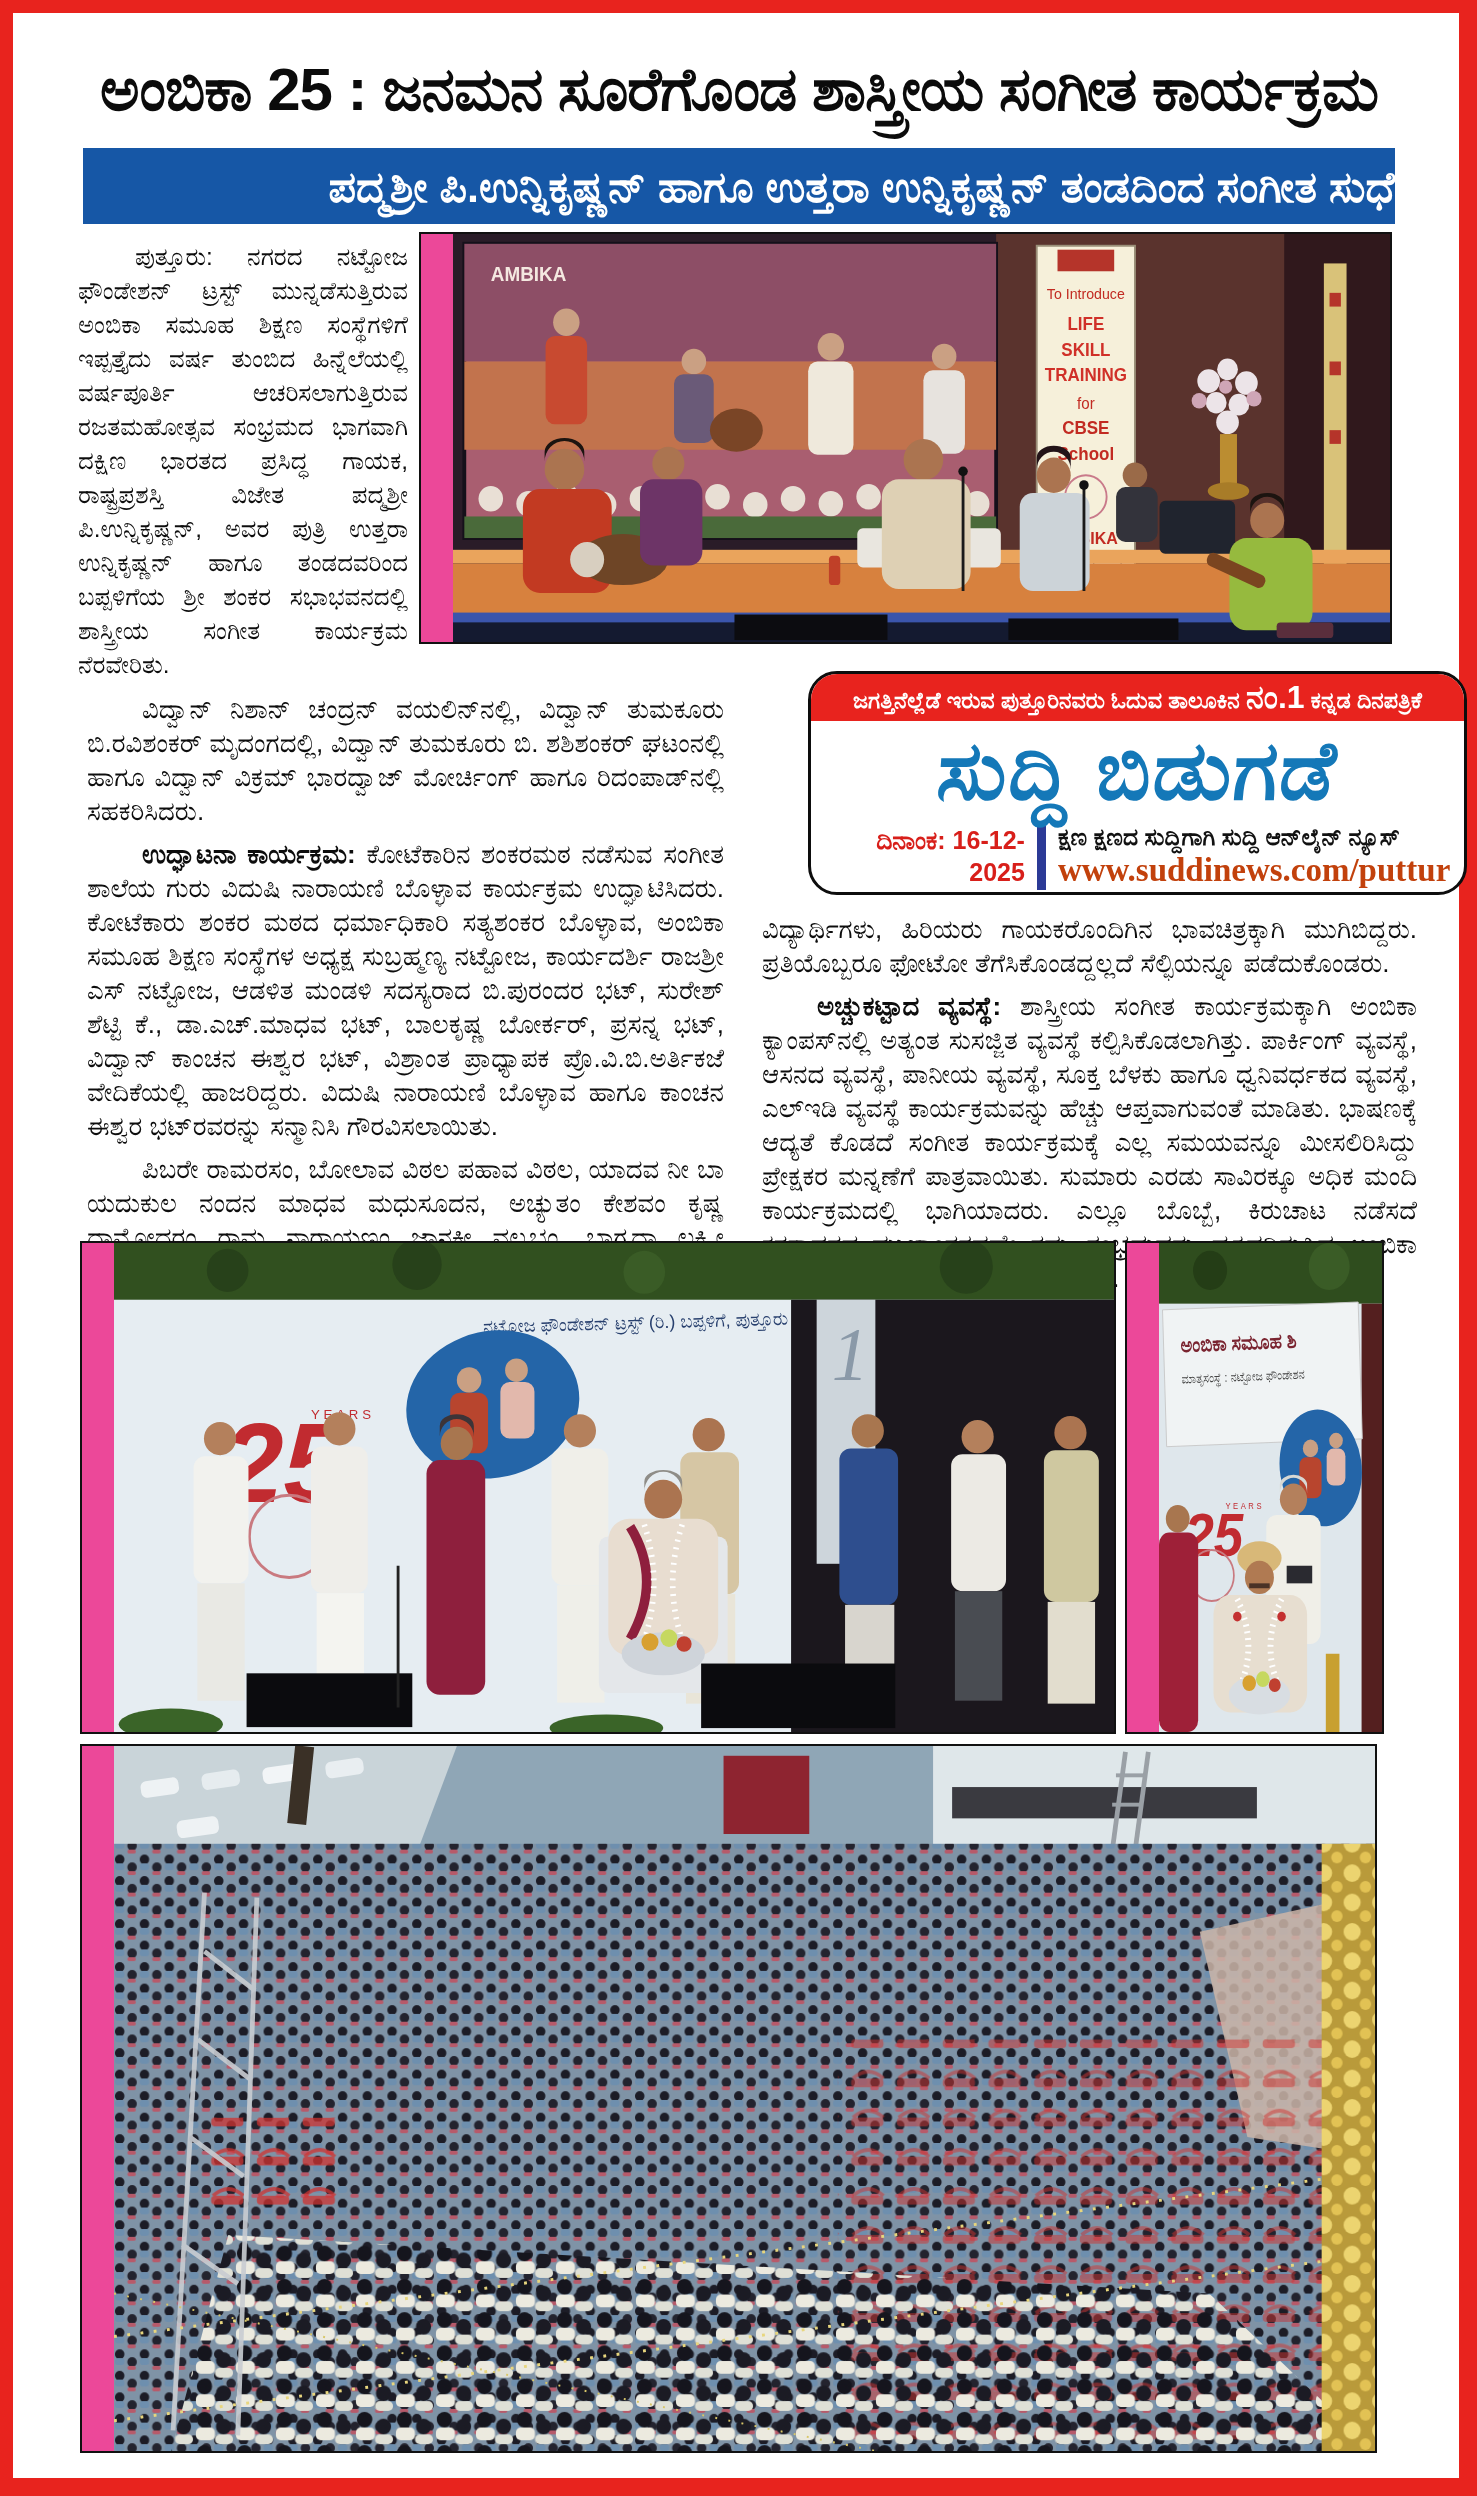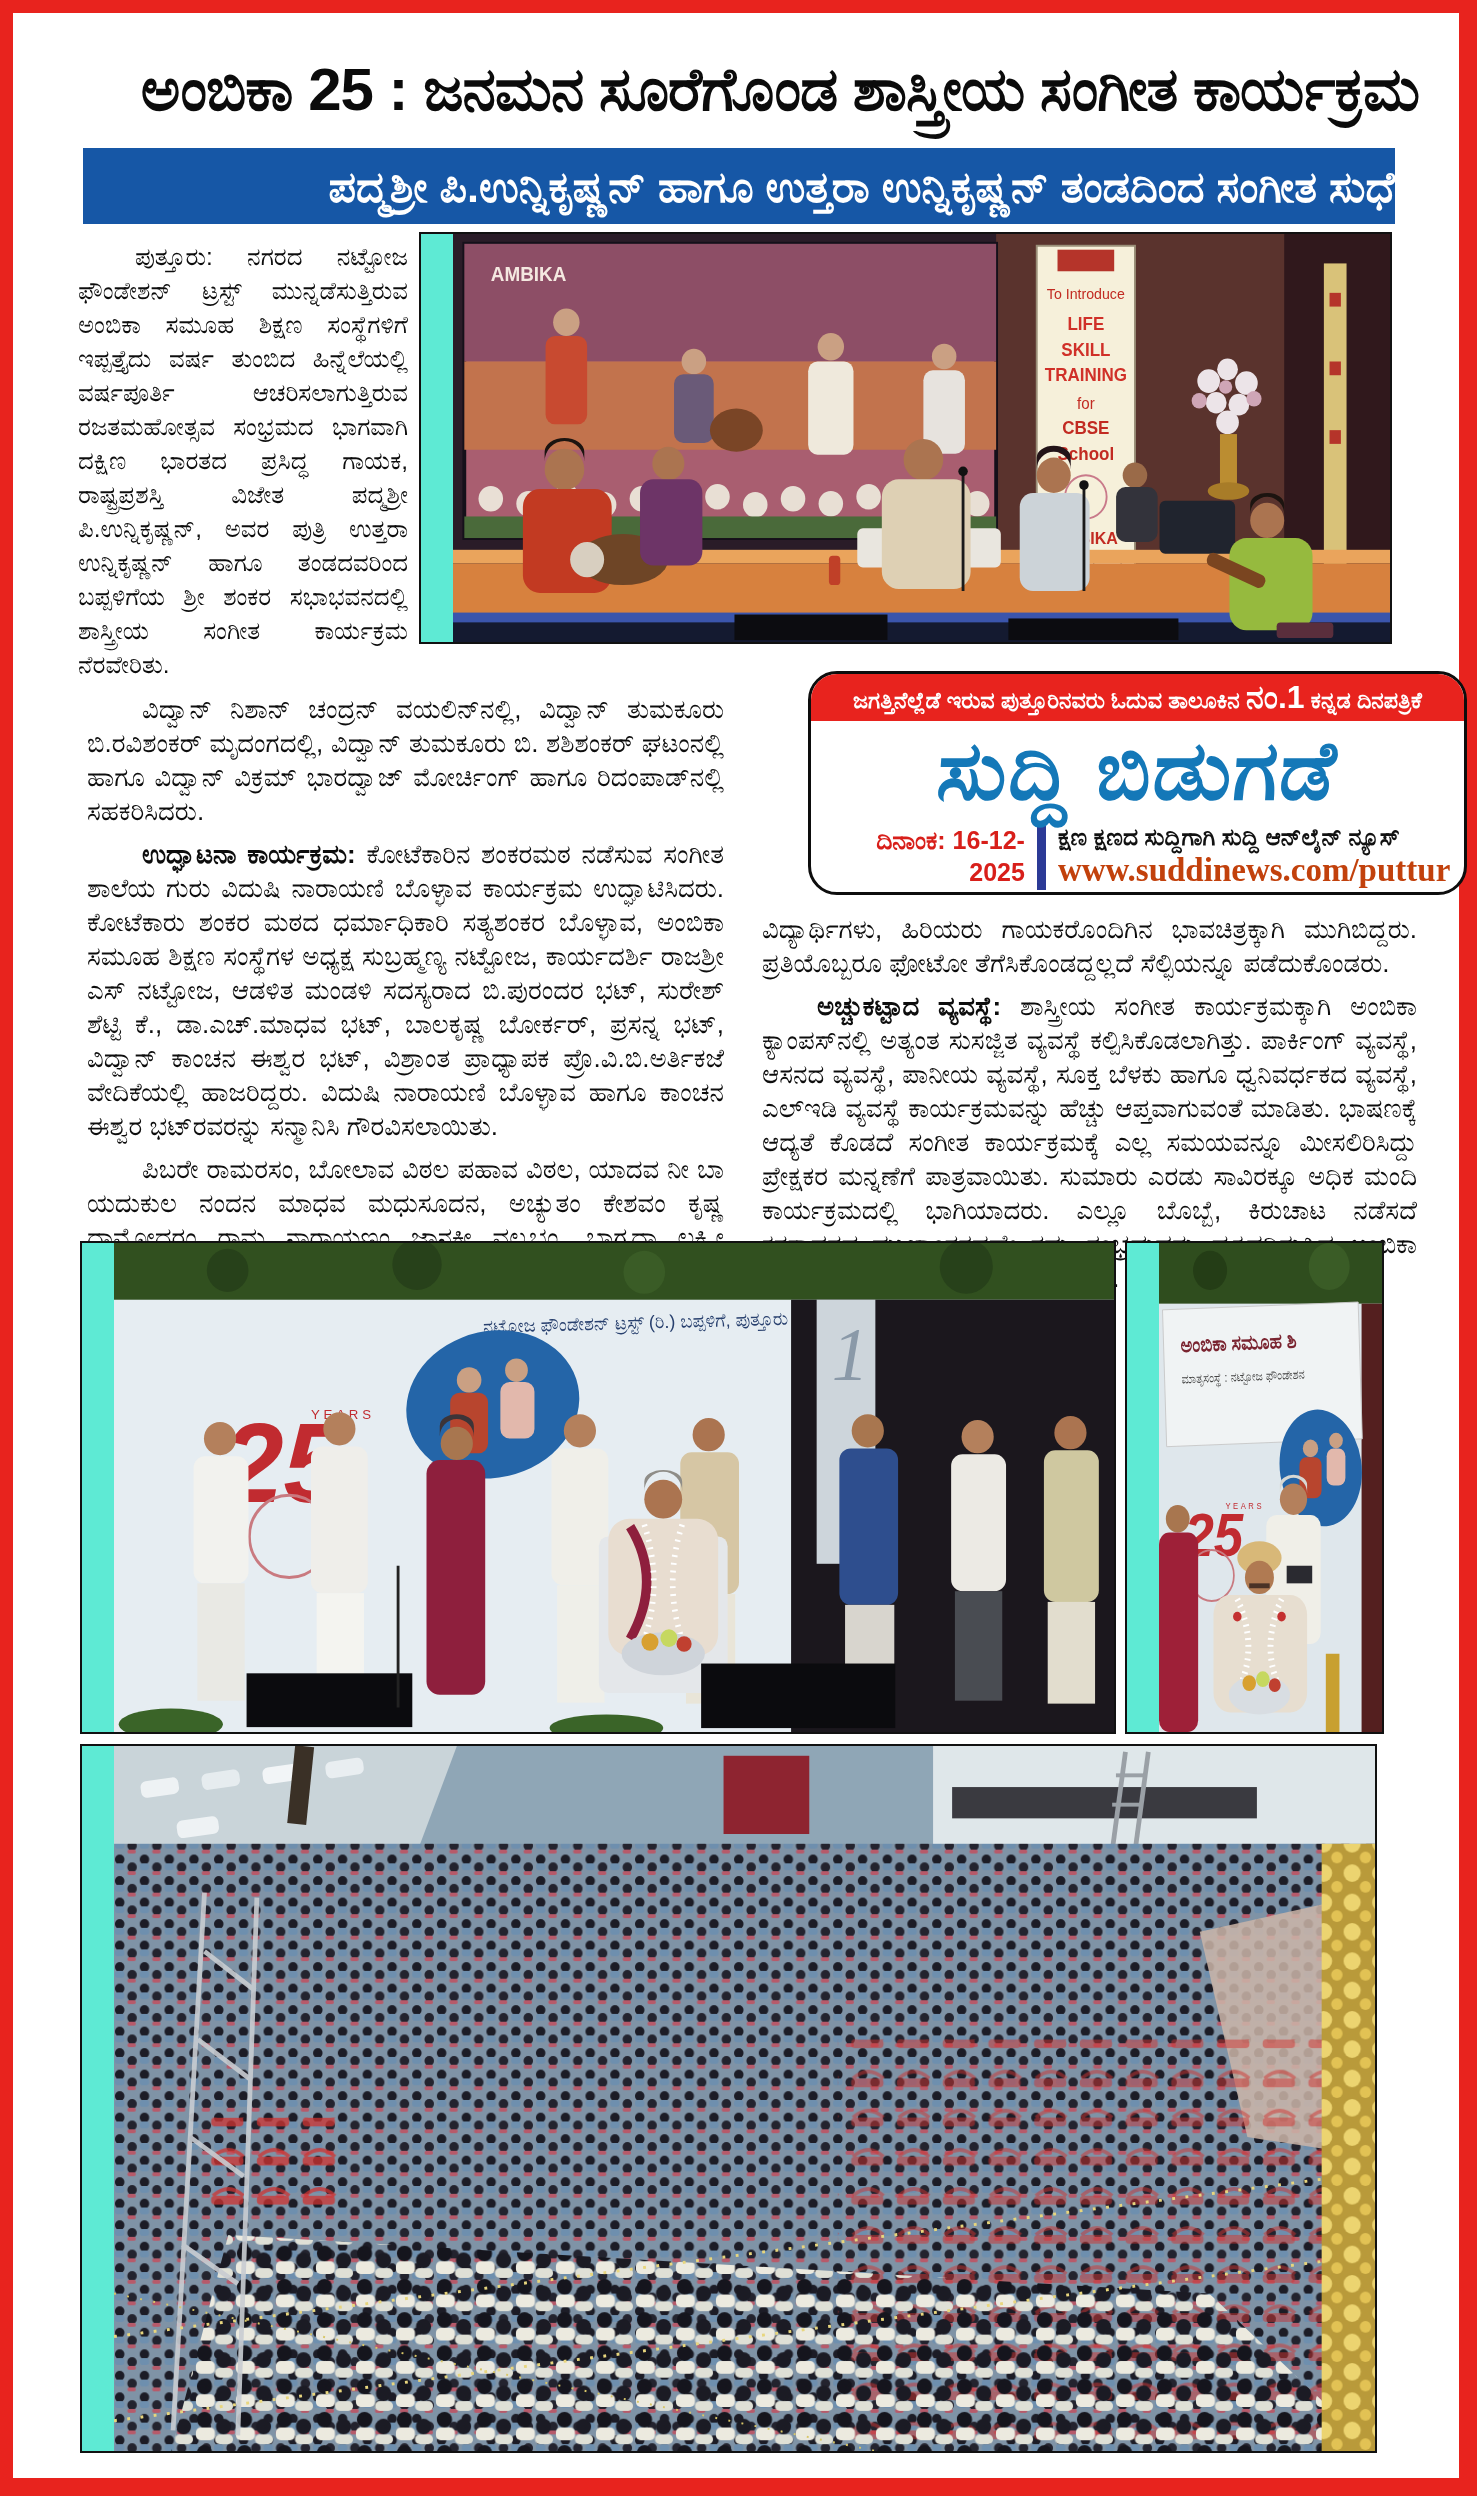--- a/index.html
+++ b/index.html
@@ -4,34 +4,34 @@
 <style>
   html,body{margin:0;padding:0;}
   body{width:1478px;height:2497px;background:#ffffff;font-family:"Liberation Sans",sans-serif;}
   .page{position:relative;width:1478px;height:2497px;background:#fff;overflow:hidden;}
   .frame{position:absolute;background:#e8231e;}
   .f-top{left:0;top:0;width:1478px;height:12.7px;}
   .f-left{left:0;top:0;width:12.7px;height:2497px;}
   .f-right{left:1459px;top:0;width:18.5px;height:2497px;}
   .f-bottom{left:0;top:2478px;width:1478px;height:18.5px;}
 
-  .headline{position:absolute;left:59px;top:41px;width:1360px;text-align:right;
+  .headline{position:absolute;left:59px;top:41px;width:1360px;text-align:center;
     font-size:60px;line-height:98px;font-weight:bold;color:#0b0b0b;letter-spacing:-1px;}
   .subhead{position:absolute;left:83px;top:148px;width:1312px;height:76px;background:#1657a6;
     color:#ffffff;font-weight:bold;font-size:43px;line-height:78px;text-align:right;overflow:hidden;}
 
   .body-text{color:#0d0d0d;text-align:justify;}
   .p1{position:absolute;left:78px;top:240px;width:330px;font-size:24.4px;line-height:34px;text-indent:57px;}
   .left-block{position:absolute;left:78px;top:683px;width:655px;font-size:26px;line-height:34px;}
   .left-block p,.right-block p{margin:9px;text-indent:55px;}
   .right-block{position:absolute;left:753px;top:903px;width:673px;font-size:26px;line-height:34px;}
   .right-block p.cont{text-indent:0;}
   .inline-head{font-weight:bold;}
 
-  .photo{position:absolute;border:2.9px solid #111;box-sizing:border-box;background:#5eead4;padding-left:32px;}
+  .photo{position:absolute;border:2.9px solid #111;box-sizing:border-box;background:#ec4899;padding-left:32px;}
   .photo svg{display:block;width:100%;height:100%;}
   .ph-main{left:419px;top:232px;width:973px;height:412px;}
   .ph-group{left:80px;top:1241px;width:1036px;height:493px;}
   .ph-honor{left:1125px;top:1241px;width:259px;height:493px;}
   .ph-crowd{left:80px;top:1744px;width:1297px;height:709px;}
 
   .masthead{position:absolute;left:768px;top:671px;width:659px;height:224px;border:3.9px solid #0d0d0d;
     border-radius:29px;overflow:hidden;background:#fff;box-sizing:border-box;margin-left:40px;}
   .mh-strip{height:47px;background:#e8231e;color:#fff;text-align:center;font-size:22.4px;line-height:47px;
     font-weight:bold;white-space:nowrap;overflow:hidden;}

